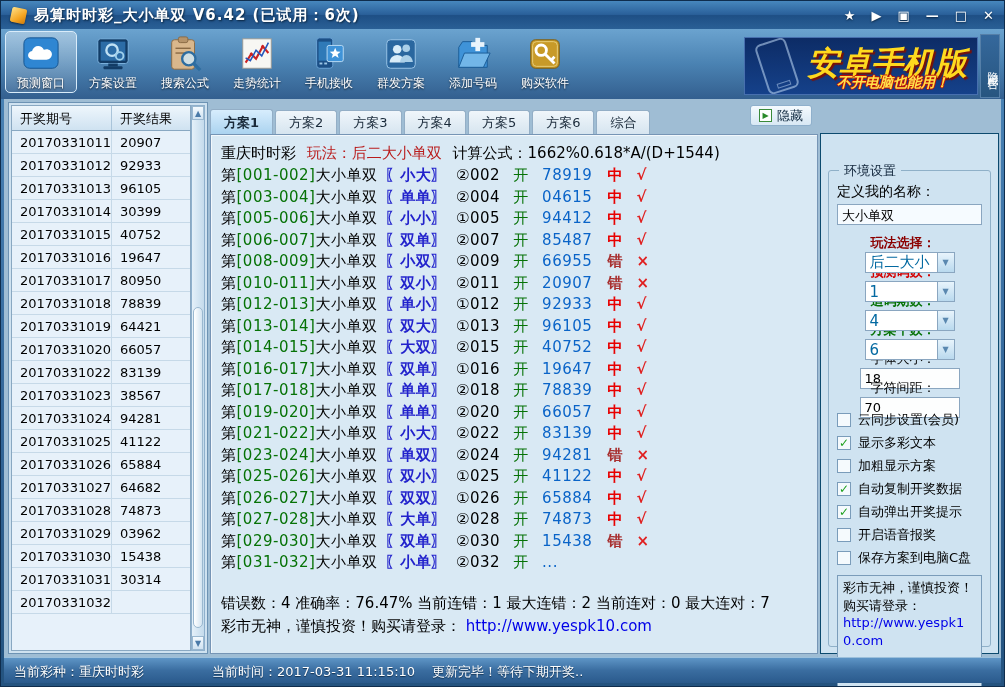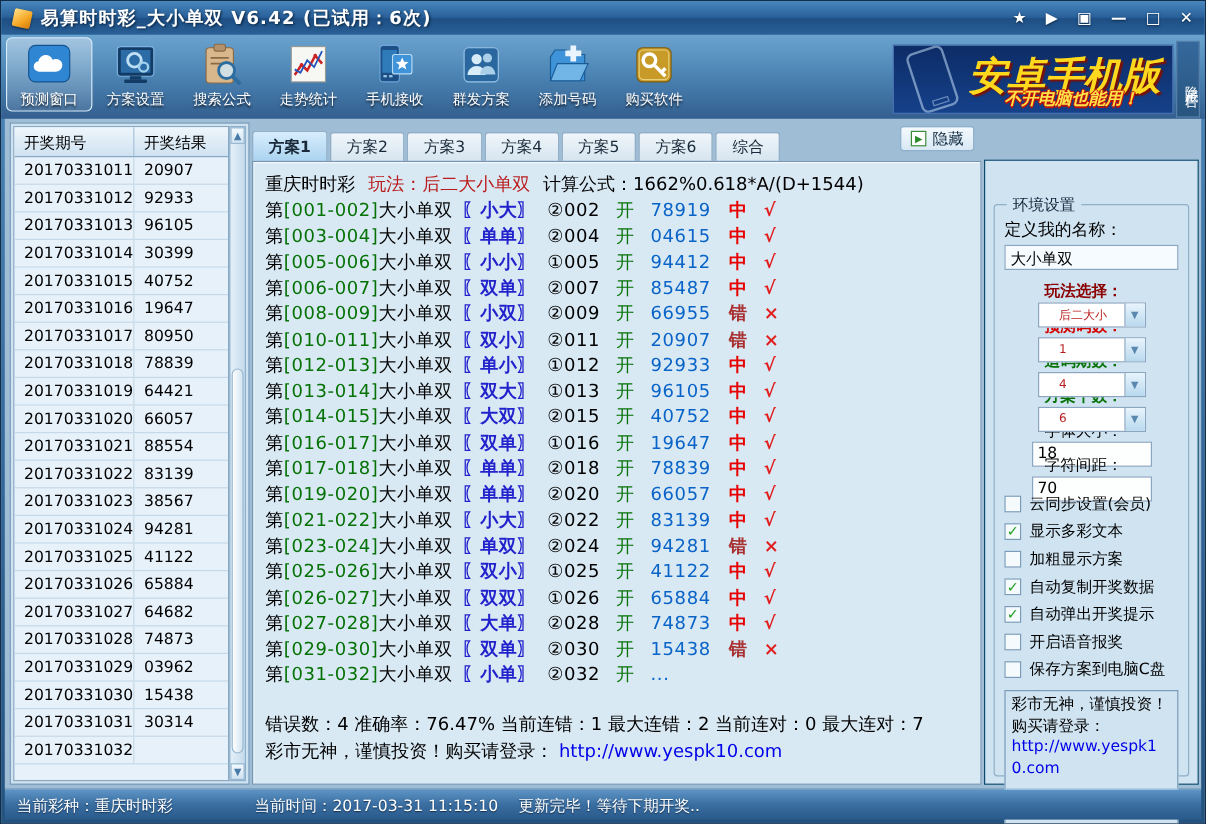--- a/index.html
+++ b/index.html
@@ -99,21 +99,21 @@
   .fieldset{position:absolute;left:7px;right:7px;top:36px;bottom:6px;border:1px solid #8fb0c8;
     border-radius:3px;padding:4px 8px;}
   .legend{position:absolute;top:-9px;left:10px;background:#cfe3f1;padding:0 5px;font-size:13px;color:#10243a;}
   .fs-label{font-size:14px;color:#000;margin:8px 0 3px;}
   .name-input{height:21px;background:#f6fbff;border:1px solid #8aa6c0;font-size:13px;color:#000;
     padding:2px 4px;margin-bottom:9px;}
   .sel-row,.inp-row{display:flex;align-items:center;height:22px;margin-bottom:7px;flex-direction:column;}
   .sel-label{width:78px;font-size:13px;font-weight:bold;}
   .inp-row .sel-label{font-weight:normal;}
   .sel-box{width:90px;height:21px;background:#fff;border:1px solid #8aa6c0;display:flex;align-items:center;position:relative;}
-  .sel-val{flex:1;font-size:10px;padding-left:17px;color:#b91c1c;}
+  .sel-val{flex:1;font-size:15px;padding-left:4px;color:#0369a1;}
   .sel-arrow{width:17px;height:19px;background:linear-gradient(180deg,#e8f4fc,#b9d9ee);
     border-left:1px solid #8aa6c0;display:flex;align-items:center;justify-content:center;font-size:8px;color:#5a88b0;}
   .inp-box{width:100px;height:21px;background:#fdfefe;border:1px solid #8aa6c0;font-size:13px;padding:2px 4px;color:#000;}
   .chk-row{display:flex;align-items:center;height:23px;gap:7px;}
   .chk-box{width:14px;height:14px;background:#f5fafd;border:1px solid #7a9cba;display:flex;
     align-items:center;justify-content:center;}
   .chk-mark{display:none;font-size:12px;font-weight:bold;color:#1fa01f;line-height:1;}
   .chk-row.checked .chk-mark{display:block;}
   .chk-label{font-size:13px;color:#000;}
   .note-box{margin-top:6px;height:122px;border:1px solid #7a9cba;background:#cfe3f1;padding:3px 5px;
@@ -279,24 +279,20 @@
             </div>
             <div class="lt-row">
               <span class="lt-c1">20170331019</span>
               <span class="lt-c2">64421</span>
             </div>
             <div class="lt-row">
               <span class="lt-c1">20170331020</span>
               <span class="lt-c2">66057</span>
             </div>
             <div class="lt-row">
-              <span class="lt-c1">20170331021</span>
-              <span class="lt-c2">88554</span>
-            </div>
-            <div class="lt-row">
               <span class="lt-c1">20170331022</span>
               <span class="lt-c2">83139</span>
             </div>
             <div class="lt-row">
               <span class="lt-c1">20170331023</span>
               <span class="lt-c2">38567</span>
             </div>
             <div class="lt-row">
               <span class="lt-c1">20170331024</span>
               <span class="lt-c2">94281</span>

